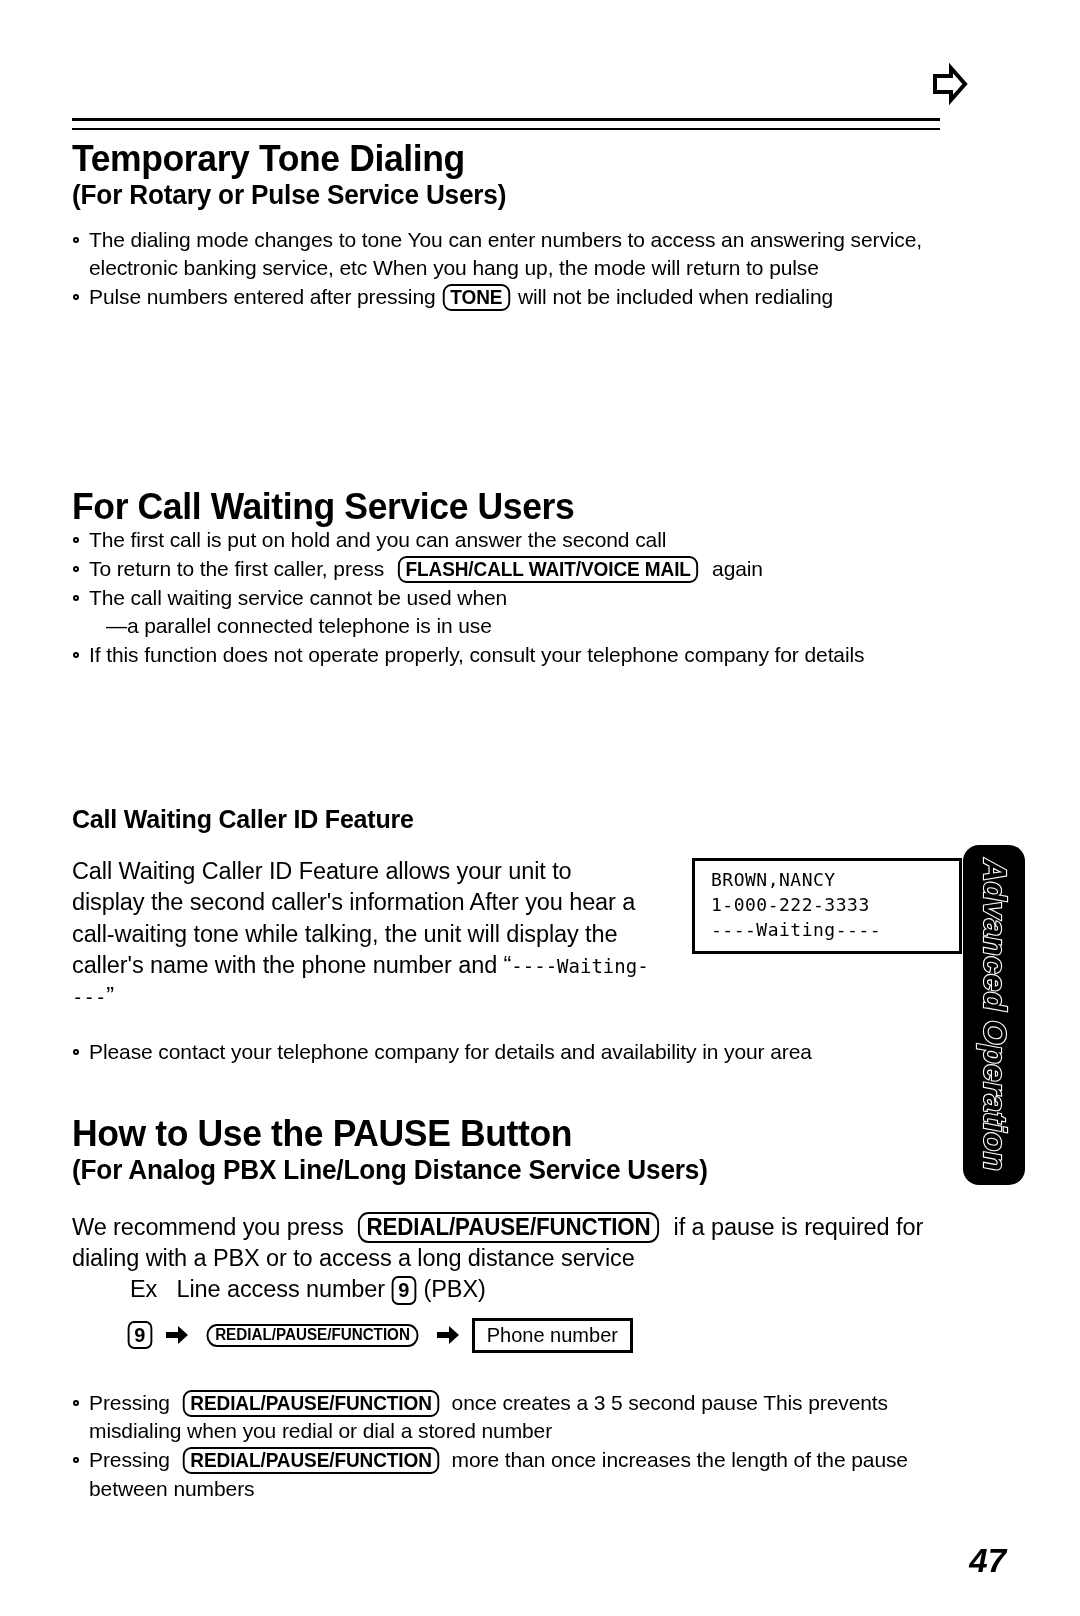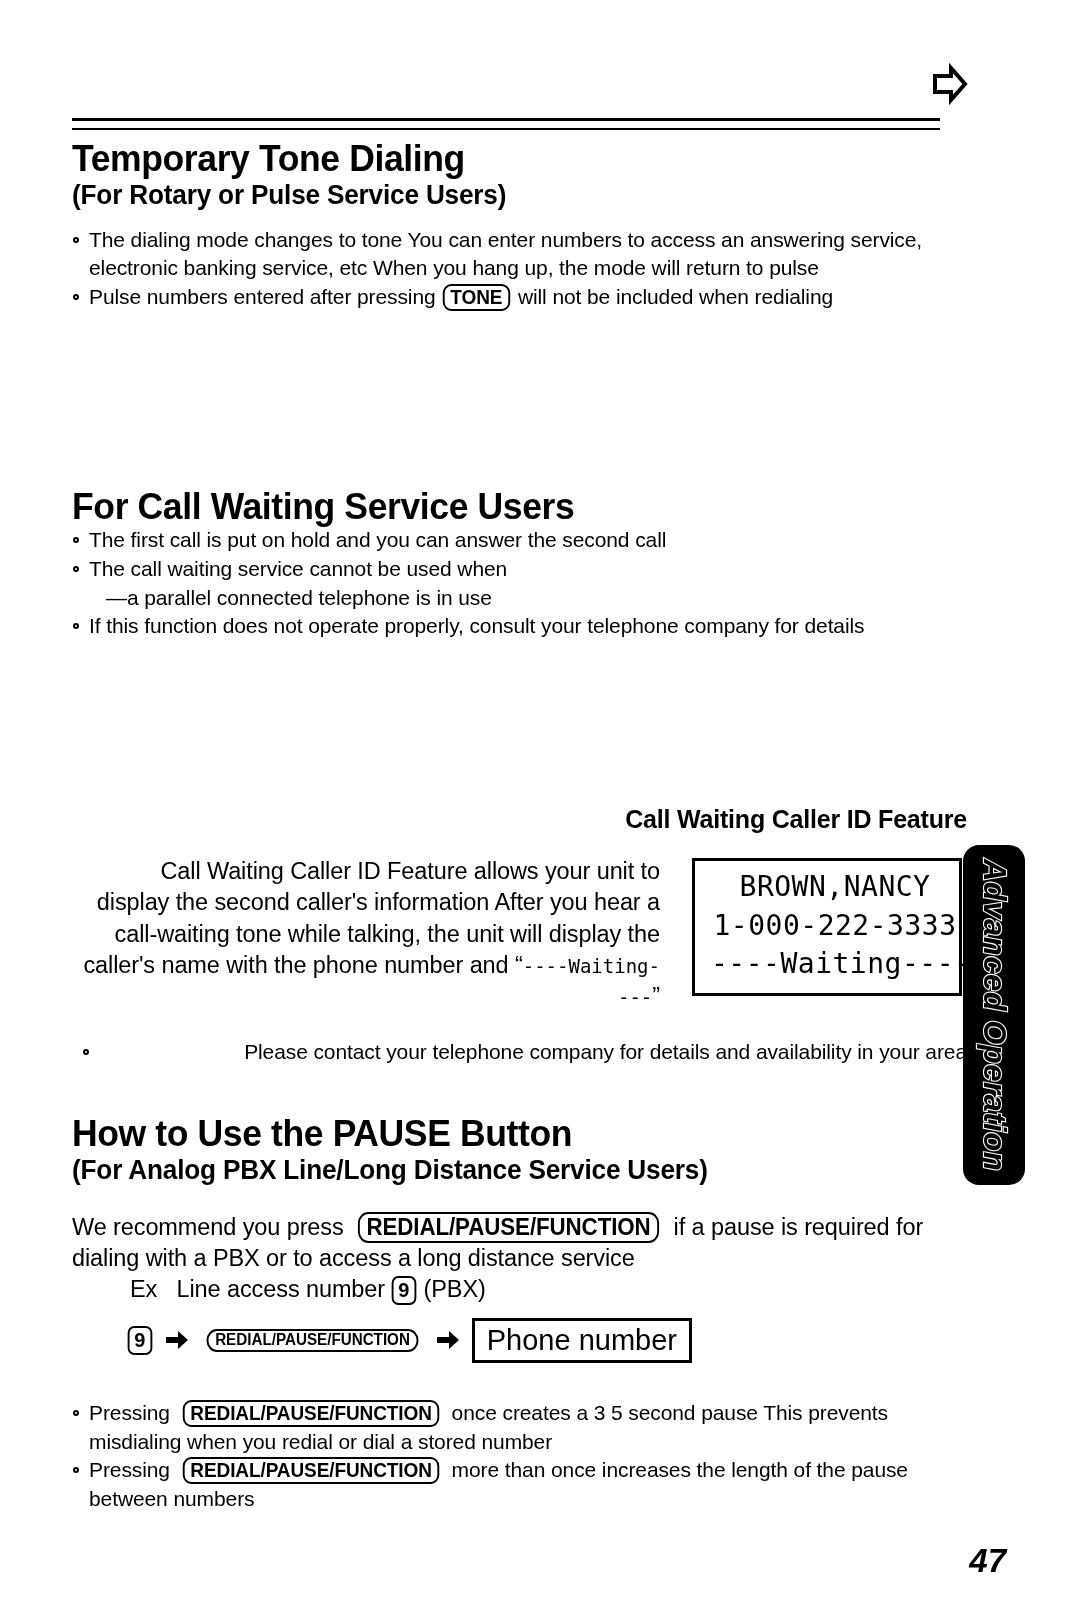--- a/index.html
+++ b/index.html
@@ -125,58 +125,57 @@
   .key.sm { font-size: 20px; padding: 0 6px 1px 6px; border-radius: 9px; }
   .key.num {
     border-radius: 7px;
     padding: 0px 5px 1px 5px;
     font-size: 21px;
   }
   .boxplain {
     display: inline-block;
     border: 3px solid #000;
     padding: 3px 12px 4px 12px;
-    font-size: 29px;
+    font-size: 20px;
     line-height: 1.12;
     white-space: nowrap;
   }
 
   
   .s1 { position: absolute; top: 0px; left: 0; width: 885px; }
   .s1 .lead { margin-top: 25px; }
   .s1 ul { margin-top: 15px; }
 
   .s2 { position: absolute; top: 348px; left: 0; width: 885px; }
   .s2 .lead { margin-top: 26px; }
   .s2 ul { }
 
-  .s3 { position: absolute; top: 665px; left: 10px; width: 885px; text-align: right; }
+  .s3 { position: absolute; top: 665px; left: 0; width: 885px; }
   .s3 .para { margin-top: 22px; width: 578px; }
   .s3 ul { margin-top: 26px; }
 
   .s4 { position: absolute; top: 975px; left: 0; width: 885px; }
   .s4 .lead { margin-top: 26px; }
   .s4 .exline { padding-left: 58px; font-size: 23.5px; }
   .s4 .flow { margin-top: 12px; padding-left: 55px; display: flex; align-items: center; gap: 11px; }
   .s4 ul { margin-top: 36px; }
 
   
   .lcd {
     position: absolute;
     top: 718px;
     left: 620px;
     width: 270px;
     border: 3px solid #000;
     padding: 7px 0 9px 16px;
     font-family: "DejaVu Sans Mono", "Liberation Mono", monospace;
-    font-size: 28px;
+    font-size: 18px;
     line-height: 1.38;
     letter-spacing: 0.5px;
     box-sizing: border-box;
-    text-align: center;
   }
   .lcd-line { white-space: pre; }
 
   .mono-inline {
     font-family: "DejaVu Sans Mono", "Liberation Mono", monospace;
     font-size: 19px;
     letter-spacing: 0px;
   }
 
   
@@ -255,20 +254,25 @@
       </ul>
     </div>
 
     <div class="s2">
       <h1 class="sec">For Call Waiting Service Users</h1>
 
 
       <ul class="bullets">
         <li>
           <span>The first call is put on hold and you can answer the second call</span>
+        </li>
+        <li>
+          <span>To return to the first caller, press</span>
+          <span class="key sm">FLASH/CALL WAIT/VOICE MAIL</span>
+          <span>again</span>
         </li>
         <li>
           <span>The call waiting service cannot be used when</span>
         </li>
         <li class="nodot">
           <span>—a parallel connected telephone is in use</span>
         </li>
         <li>
           <span>If this function does not operate properly, consult your telephone company for details</span>
         </li>

